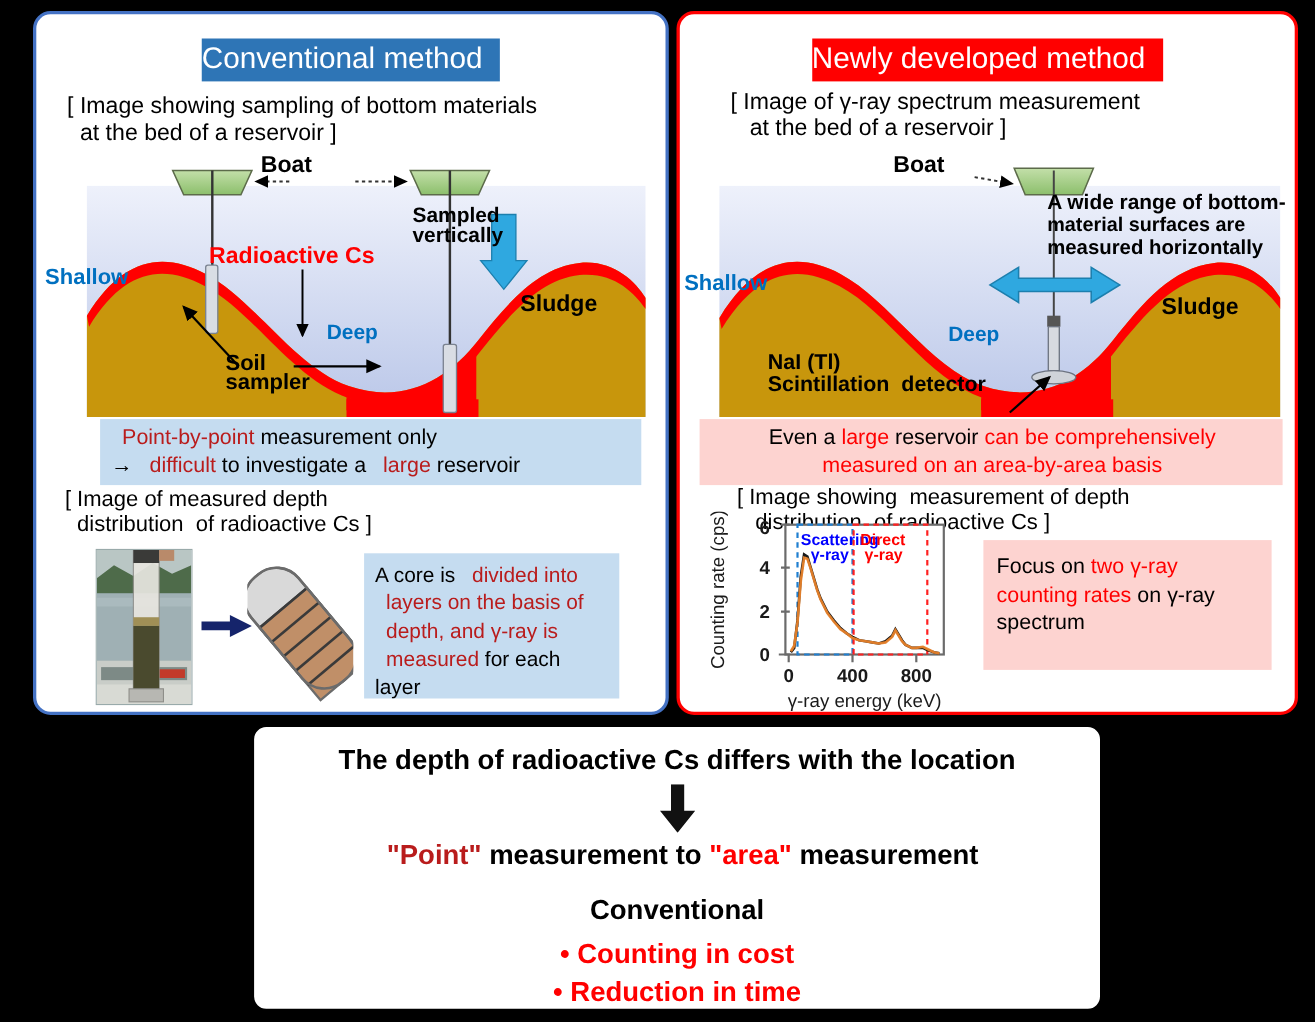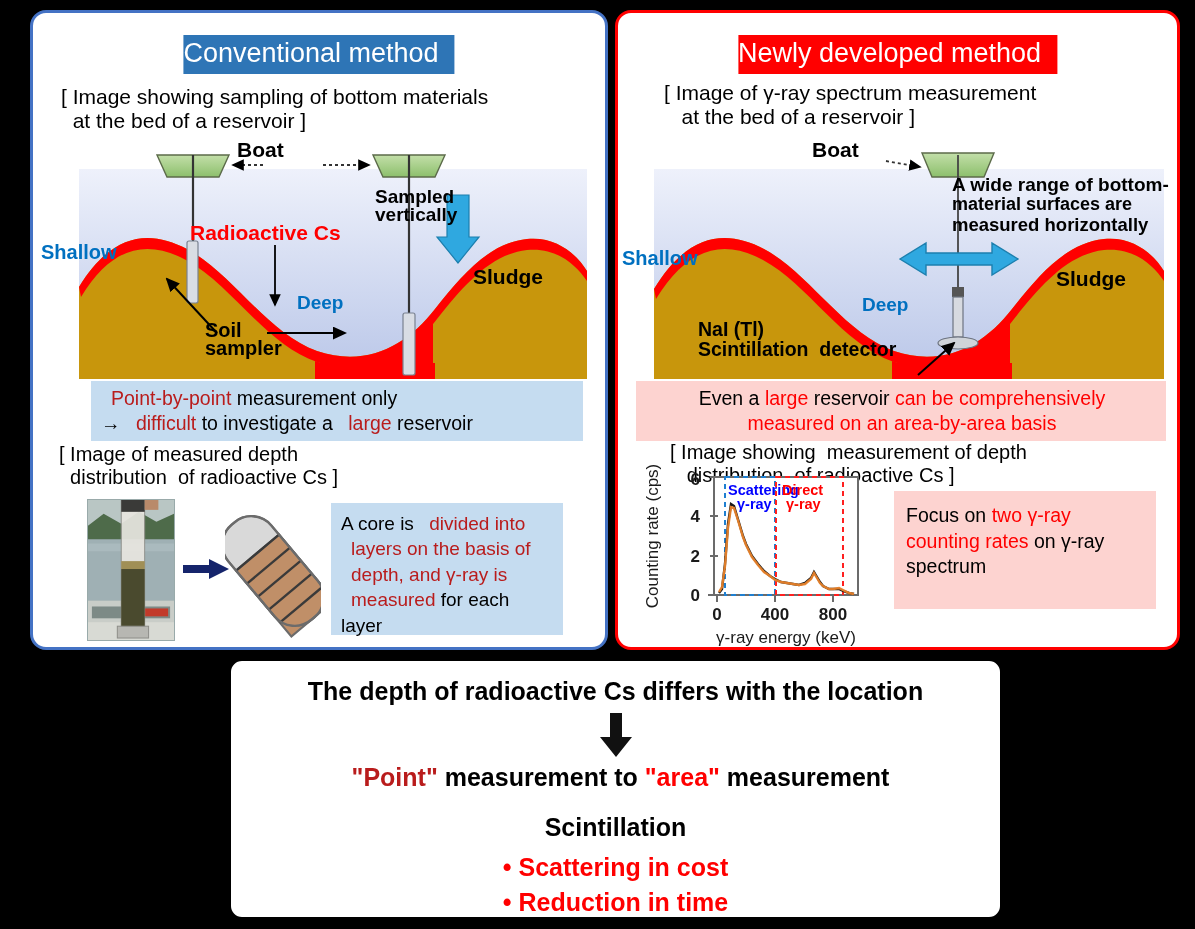--- a/index.html
+++ b/index.html
@@ -353,16 +353,16 @@
 
 <div class="panel" id="panel-bottom">
   <div class="b-line" id="b1">The depth of radioactive Cs differs with the location</div>
 
   <svg id="b-arrow" viewBox="0 0 34 44">
     <path d="M11,0 L23,0 L23,24 L33,24 L17,44 L1,24 L11,24 Z" fill="#111"></path>
   </svg>
 
   <div class="b-line" id="b2"><span class="c-bluetxt">"Point"</span><span class="c-black"> measurement to </span><span class="c-red">"area"</span><span class="c-black"> measurement</span></div>
 
-  <div class="b-line" id="b3">Scintillation</div>
-  <div class="b-line" id="b4">• Scattering in cost</div>
+  <div class="b-line" id="b3">Conventional</div>
+  <div class="b-line" id="b4">• Counting in cost</div>
   <div class="b-line" id="b5">• Reduction in time</div>
 </div>
 
 </body></html>

